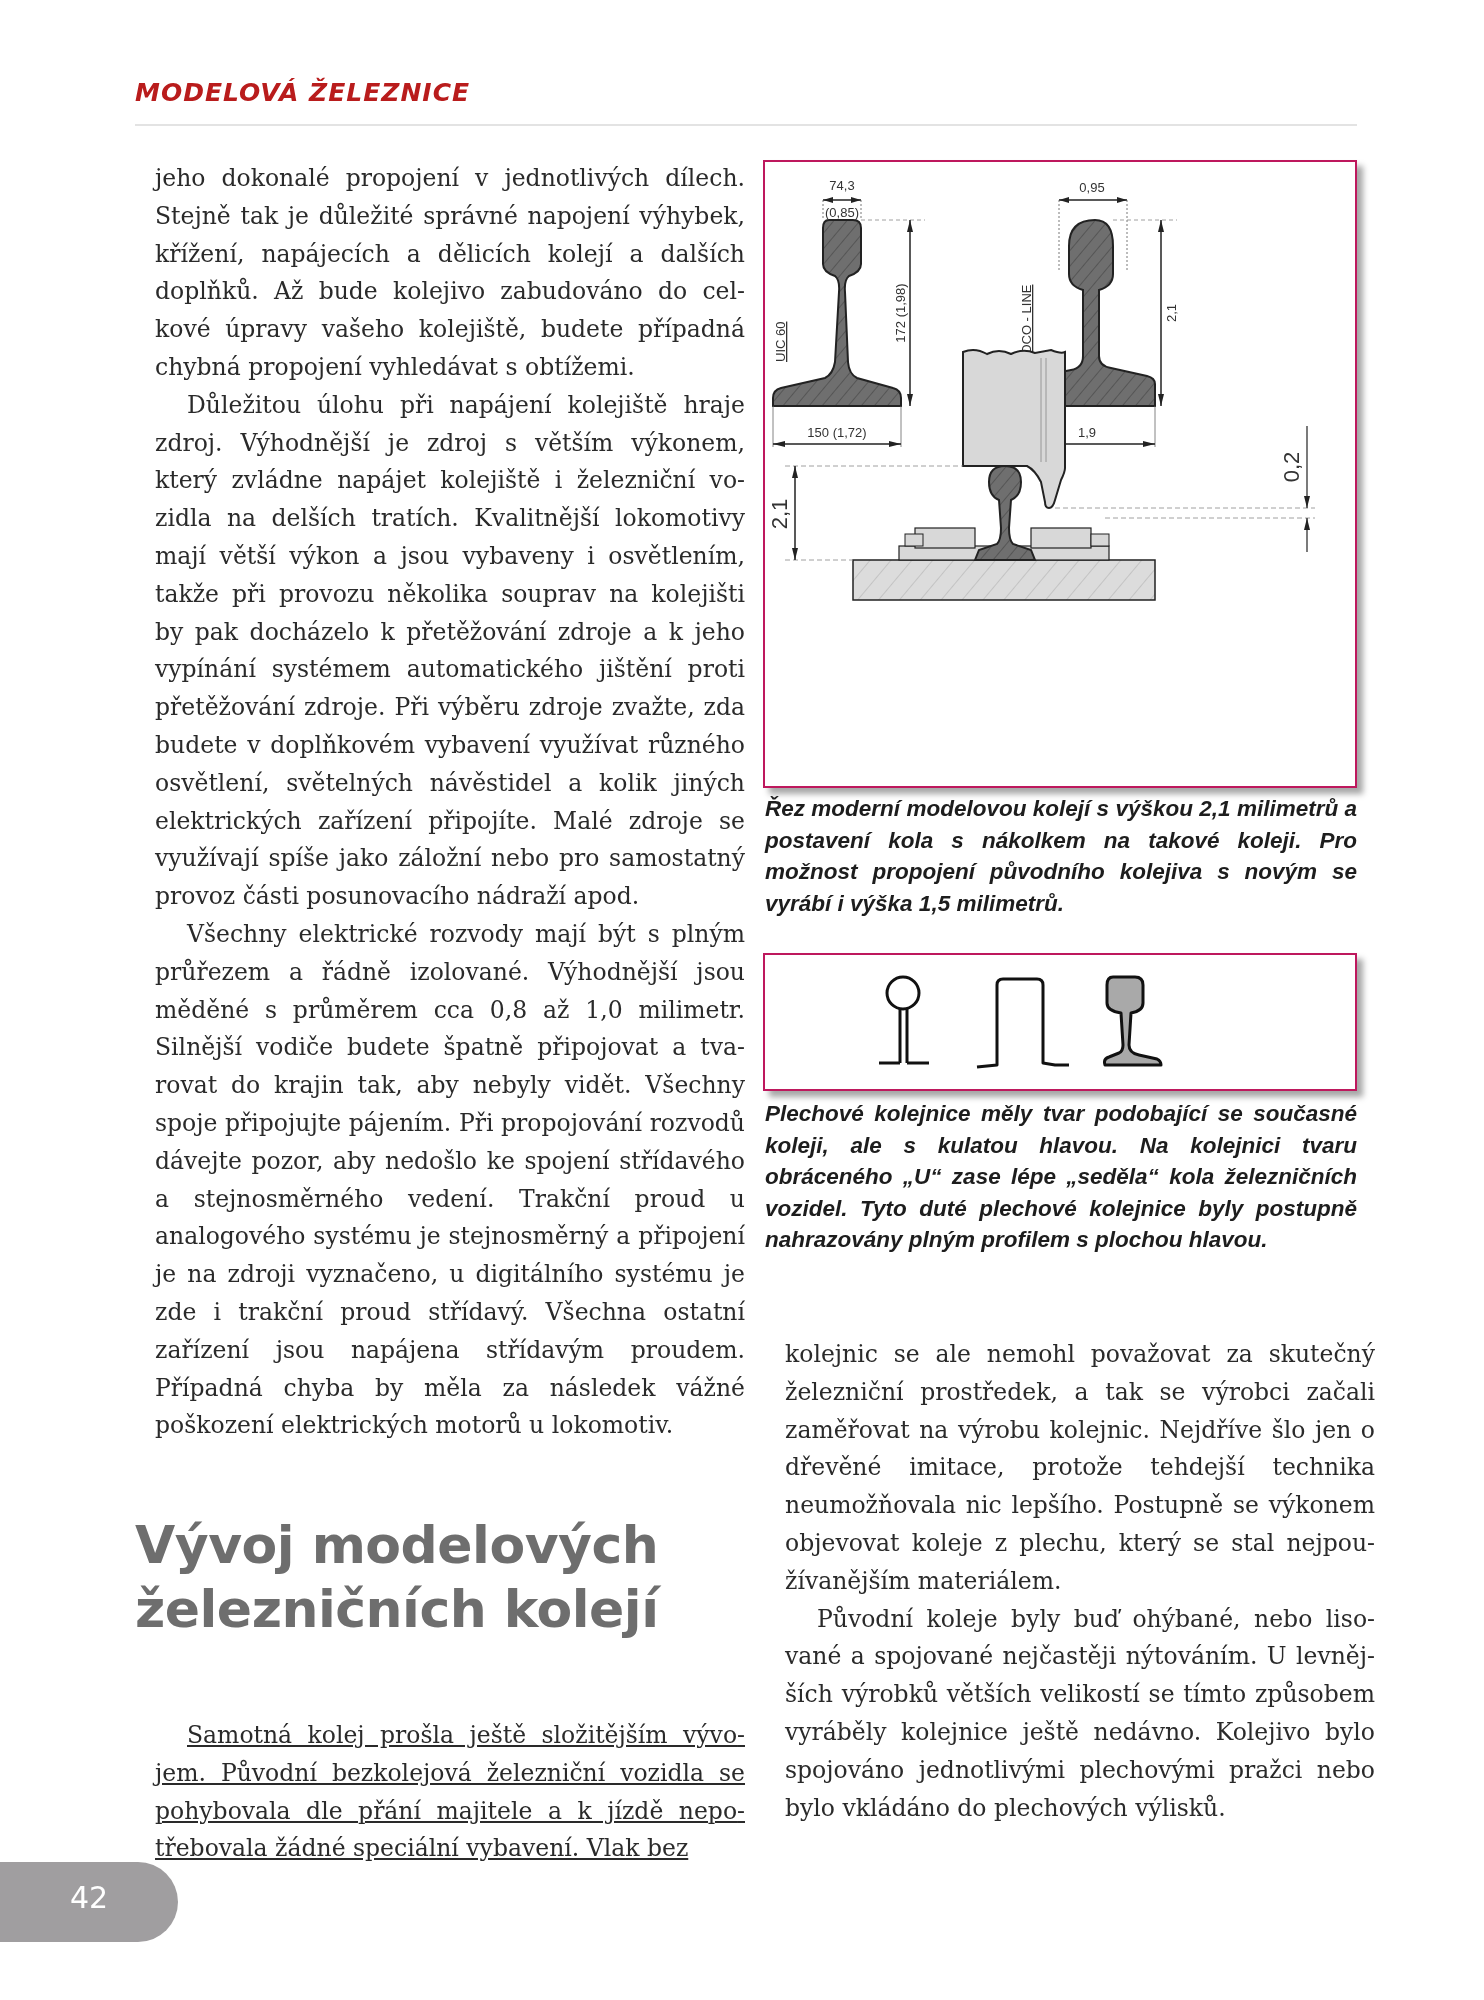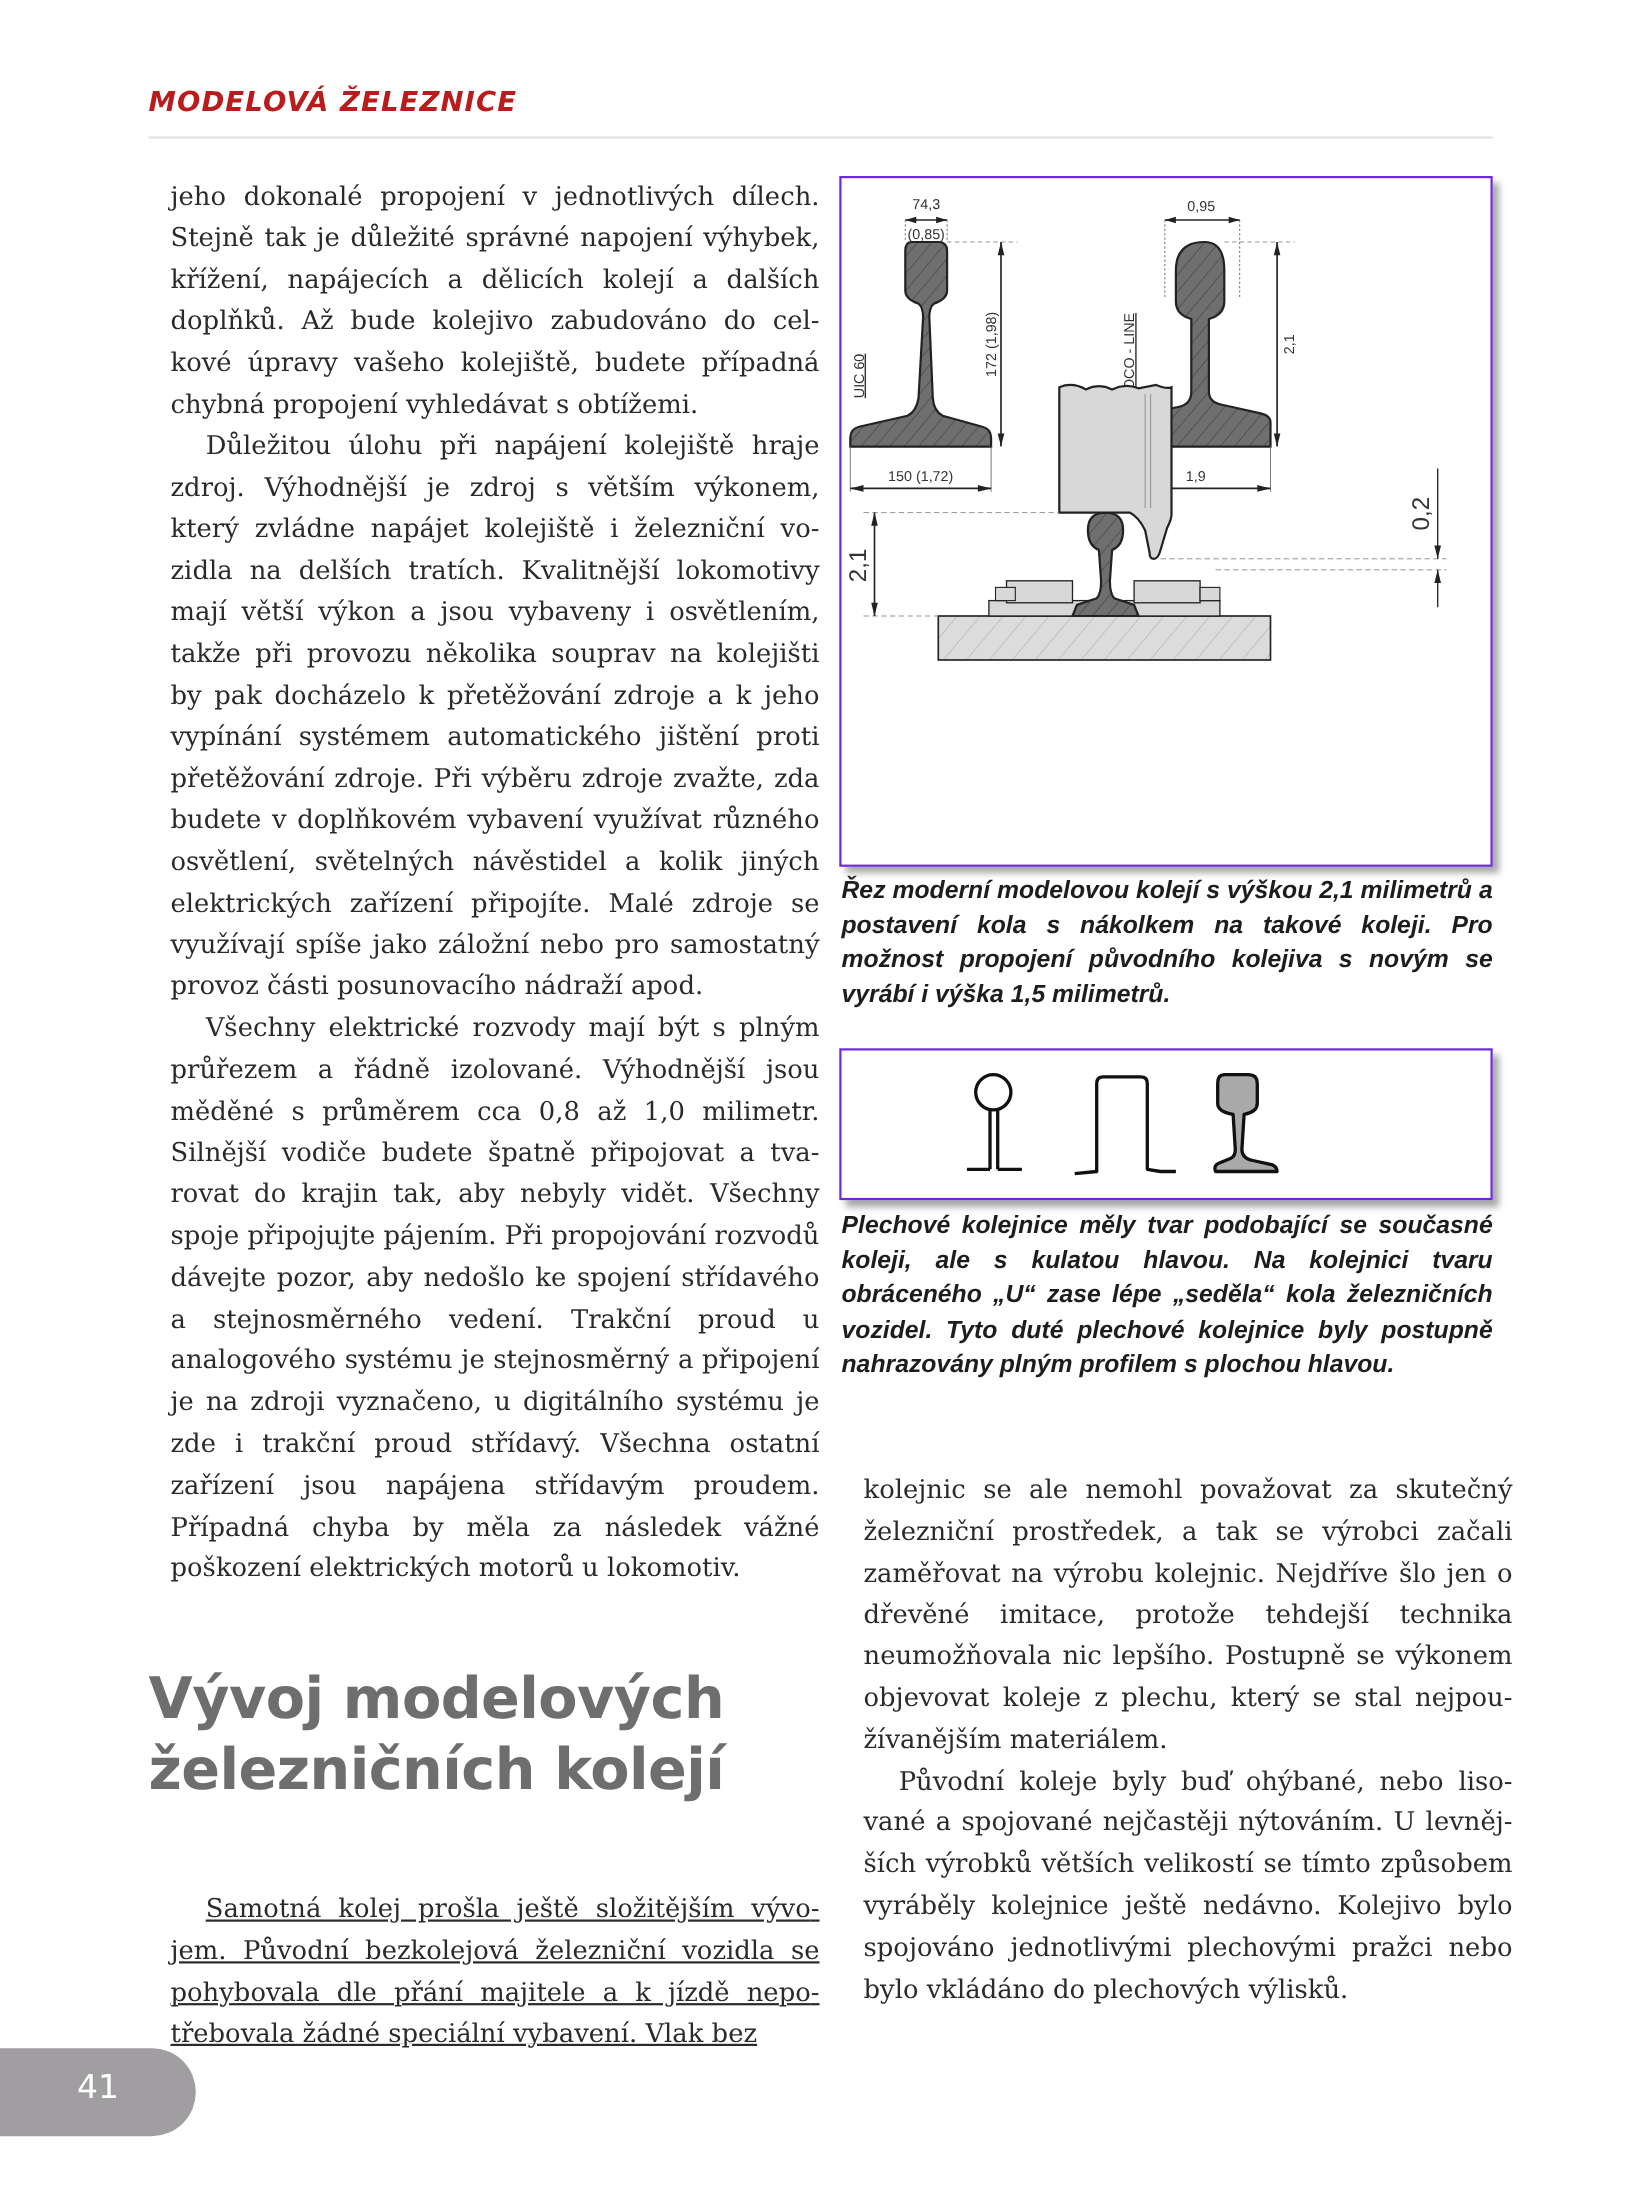--- a/index.html
+++ b/index.html
@@ -6,21 +6,21 @@
   body{width:1484px;height:2000px;position:relative;overflow:hidden;}
   .running-head{position:absolute;left:135px;top:78px;font-family:"DejaVu Sans",sans-serif;font-weight:bold;font-style:italic;font-size:25px;letter-spacing:1px;color:#b91c1c;}
   .head-rule{position:absolute;left:135px;top:124px;width:1222px;height:2px;background:#e3e3e3;}
   .col{position:absolute;font-family:"DejaVu Serif","Liberation Serif",serif;font-size:23.5px;line-height:37.8px;color:#2a2a2a;text-align:justify;margin-left:20px;}
   .col p{margin:0;hyphens:manual;}
   .col p.indent{text-indent:32px;}
   .left-col{left:135px;top:160px;width:590px;}
   .right-col{left:765px;top:1336px;width:590px;}
   .section-heading{position:absolute;left:135px;top:1513px;width:600px;font-family:"DejaVu Sans",sans-serif;font-weight:bold;font-size:52px;line-height:64px;color:#6e6e6e;letter-spacing:-0.5px;}
   .left-col-2{left:135px;top:1717px;width:590px;text-decoration:underline;}
-  .figure{position:absolute;background:#fff;border:2px solid #6d28d9;box-shadow:6px 6px 6px rgba(0,0,0,0.35);}
+  .figure{position:absolute;background:#fff;border:2px solid #be185d;box-shadow:6px 6px 6px rgba(0,0,0,0.35);}
   .fig1{left:763px;top:160px;width:590px;height:624px;}
   .fig2{left:763px;top:953px;width:590px;height:134px;}
   .figure svg{position:absolute;left:0;top:0;}
   .caption{position:absolute;left:765px;width:592px;font-family:"Liberation Sans",sans-serif;font-weight:bold;font-style:italic;font-size:22.5px;line-height:31.5px;color:#1d1d1d;text-align:justify;}
   .cap1{top:793px;}
   .cap2{top:1098px;}
   .page-tab{position:absolute;left:0;top:1862px;width:178px;height:80px;background:#a09ea0;border-radius:0 40px 40px 0;}
   .page-num{position:absolute;left:0;width:178px;top:18px;text-align:center;font-family:"DejaVu Sans",sans-serif;font-size:30px;color:#fff;}
   .dimtext{font-family:"Liberation Sans",sans-serif;fill:#333;}
 </style>
@@ -147,14 +147,14 @@
 </div>
 
 <div class="caption cap2">Plechové kolejnice měly tvar podobající se sou­časné koleji, ale s kulatou hlavou. Na kolejnici tvaru obráceného „U“ zase lépe „seděla“ kola železničních vozidel. Tyto duté plechové kolej­nice byly postupně nahrazovány plným profilem s plochou hlavou.</div>
 
 <div class="col right-col">
   <p>kolejnic se ale nemohl považovat za skutečný železniční prostředek, a tak se výrobci začali zaměřovat na výrobu kolejnic. Nejdříve šlo jen o dřevěné imitace, protože tehdejší technika neumožňovala nic lepšího. Postupně se výkonem objevovat koleje z plechu, který se stal nejpou­žívanějším materiálem.</p>
   <p class="indent">Původní koleje byly buď ohýbané, nebo liso­vané a spojované nejčastěji nýtováním. U levněj­ších výrobků větších velikostí se tímto způsobem vyráběly kolejnice ještě nedávno. Kolejivo bylo spojováno jednotlivými plechovými pražci nebo bylo vkládáno do plechových výlisků.</p>
 </div>
 
 <div class="page-tab">
-  <div class="page-num">41</div>
+  <div class="page-num">42</div>
 </div>
 
 </body></html>

